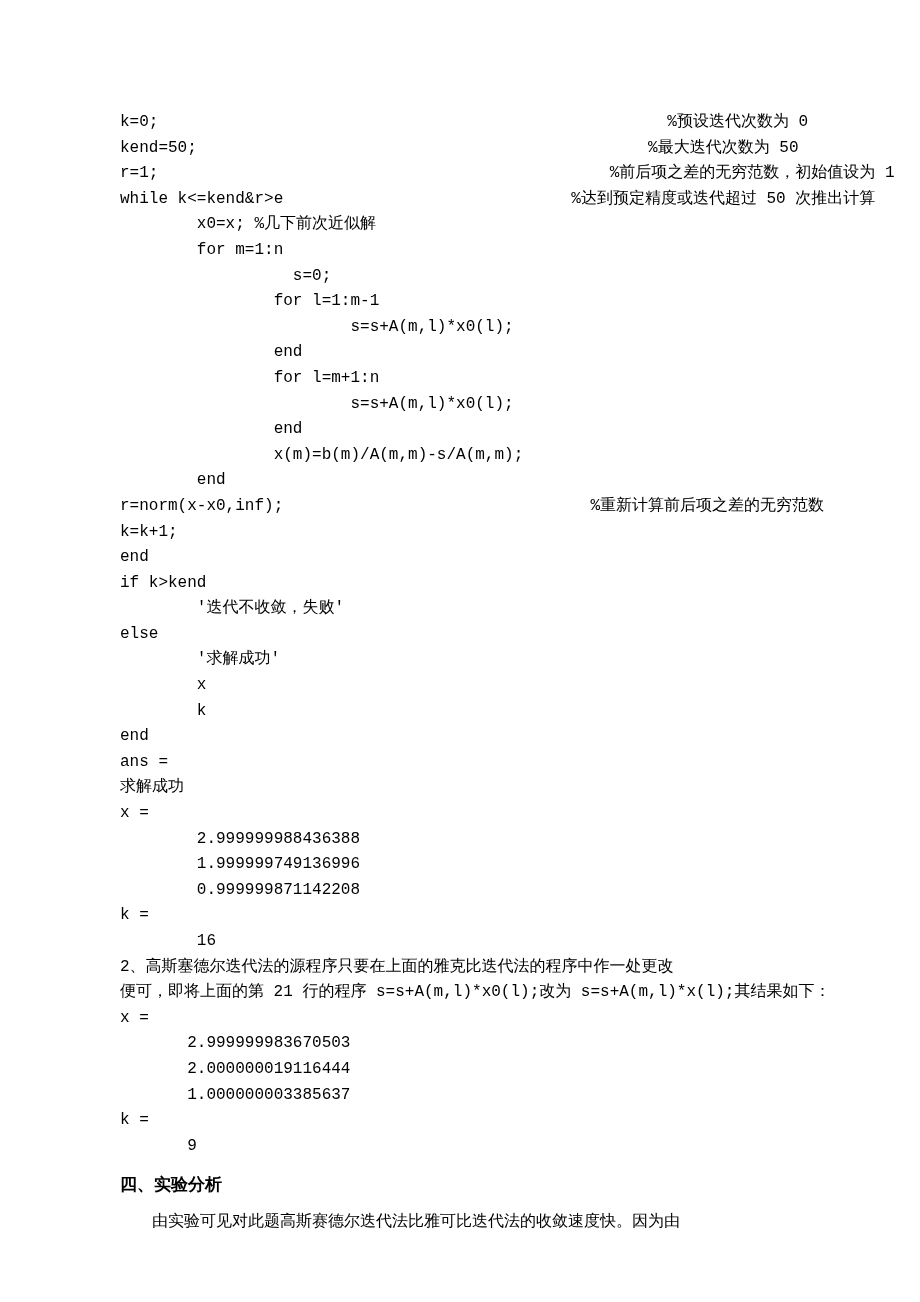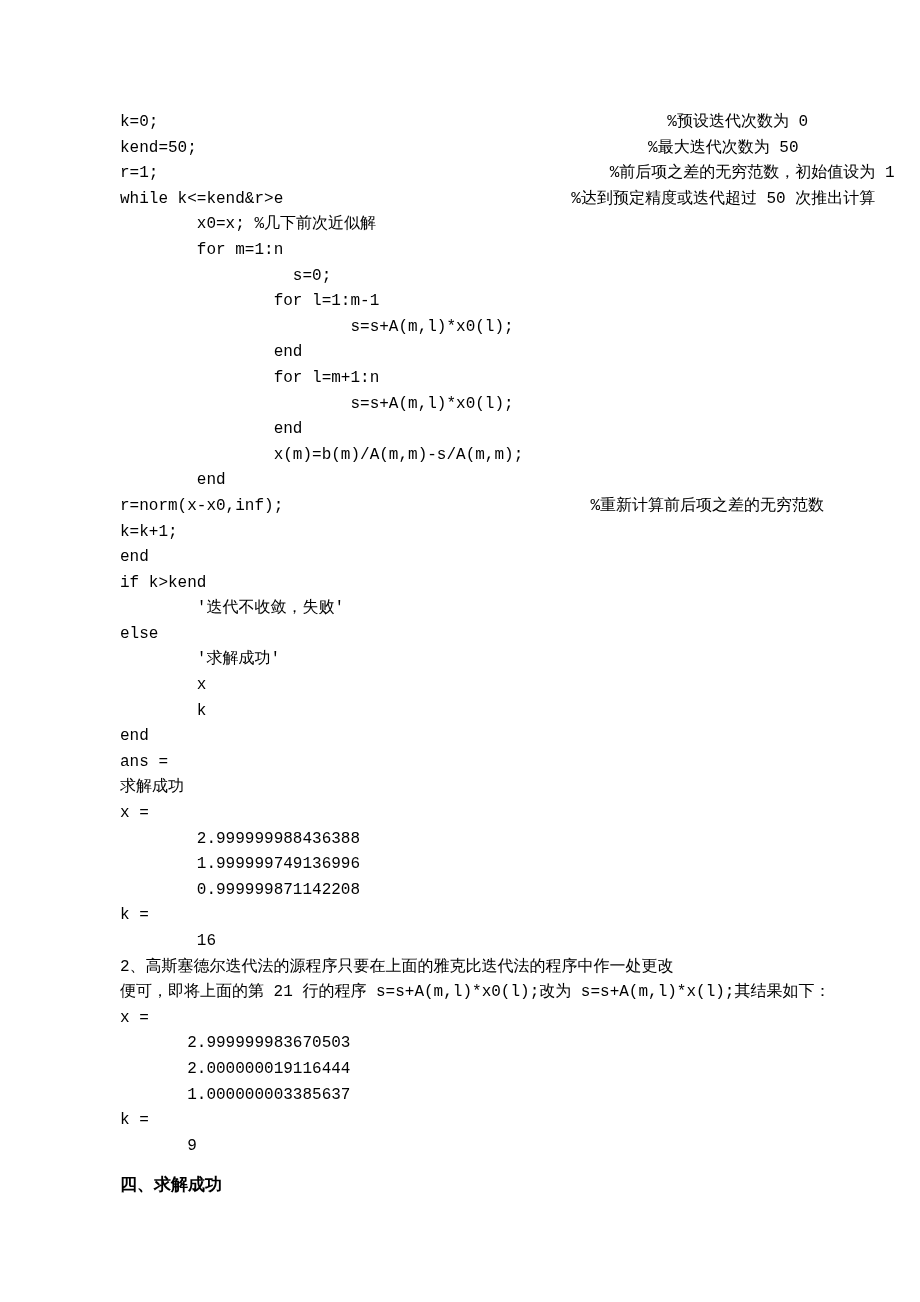--- a/index.html
+++ b/index.html
@@ -33,14 +33,15 @@
     text-indent: 2em;
     line-height: 1.7;
     margin: 4px 0;
   }
 </style>
 </head>
 <body>
 
 <div class="page">
   <div class="code" id="code-block"><div>k=0;                                                     %预设迭代次数为 0</div><div>kend=50;                                               %最大迭代次数为 50</div><div>r=1;                                               %前后项之差的无穷范数，初始值设为 1</div><div>while k&lt;=kend&amp;r&gt;e                              %达到预定精度或迭代超过 50 次推出计算</div><div>        x0=x; %几下前次近似解</div><div>        for m=1:n</div><div>                  s=0;</div><div>                for l=1:m-1</div><div>                        s=s+A(m,l)*x0(l);</div><div>                end</div><div>                for l=m+1:n</div><div>                        s=s+A(m,l)*x0(l);</div><div>                end</div><div>                x(m)=b(m)/A(m,m)-s/A(m,m);</div><div>        end</div><div>r=norm(x-x0,inf);                                %重新计算前后项之差的无穷范数</div><div>k=k+1;</div><div>end</div><div>if k&gt;kend</div><div>        '迭代不收敛，失败'</div><div>else</div><div>        '求解成功'</div><div>        x</div><div>        k</div><div>end</div><div>ans =</div><div>求解成功</div><div>x =</div><div>        2.999999988436388</div><div>        1.999999749136996</div><div>        0.999999871142208</div><div>k =</div><div>        16</div><div>2、高斯塞德尔迭代法的源程序只要在上面的雅克比迭代法的程序中作一处更改</div><div>便可，即将上面的第 21 行的程序 s=s+A(m,l)*x0(l);改为 s=s+A(m,l)*x(l);其结果如下：</div><div>x =</div><div>       2.999999983670503</div><div>       2.000000019116444</div><div>       1.000000003385637</div><div>k =</div><div>       9</div></div>
-  <div class="heading">四、求解成功</div>
+  <div class="heading">四、实验分析</div>
+  <div class="para">由实验可见对此题高斯赛德尔迭代法比雅可比迭代法的收敛速度快。因为由</div>
 </div>
 
 </body></html>

